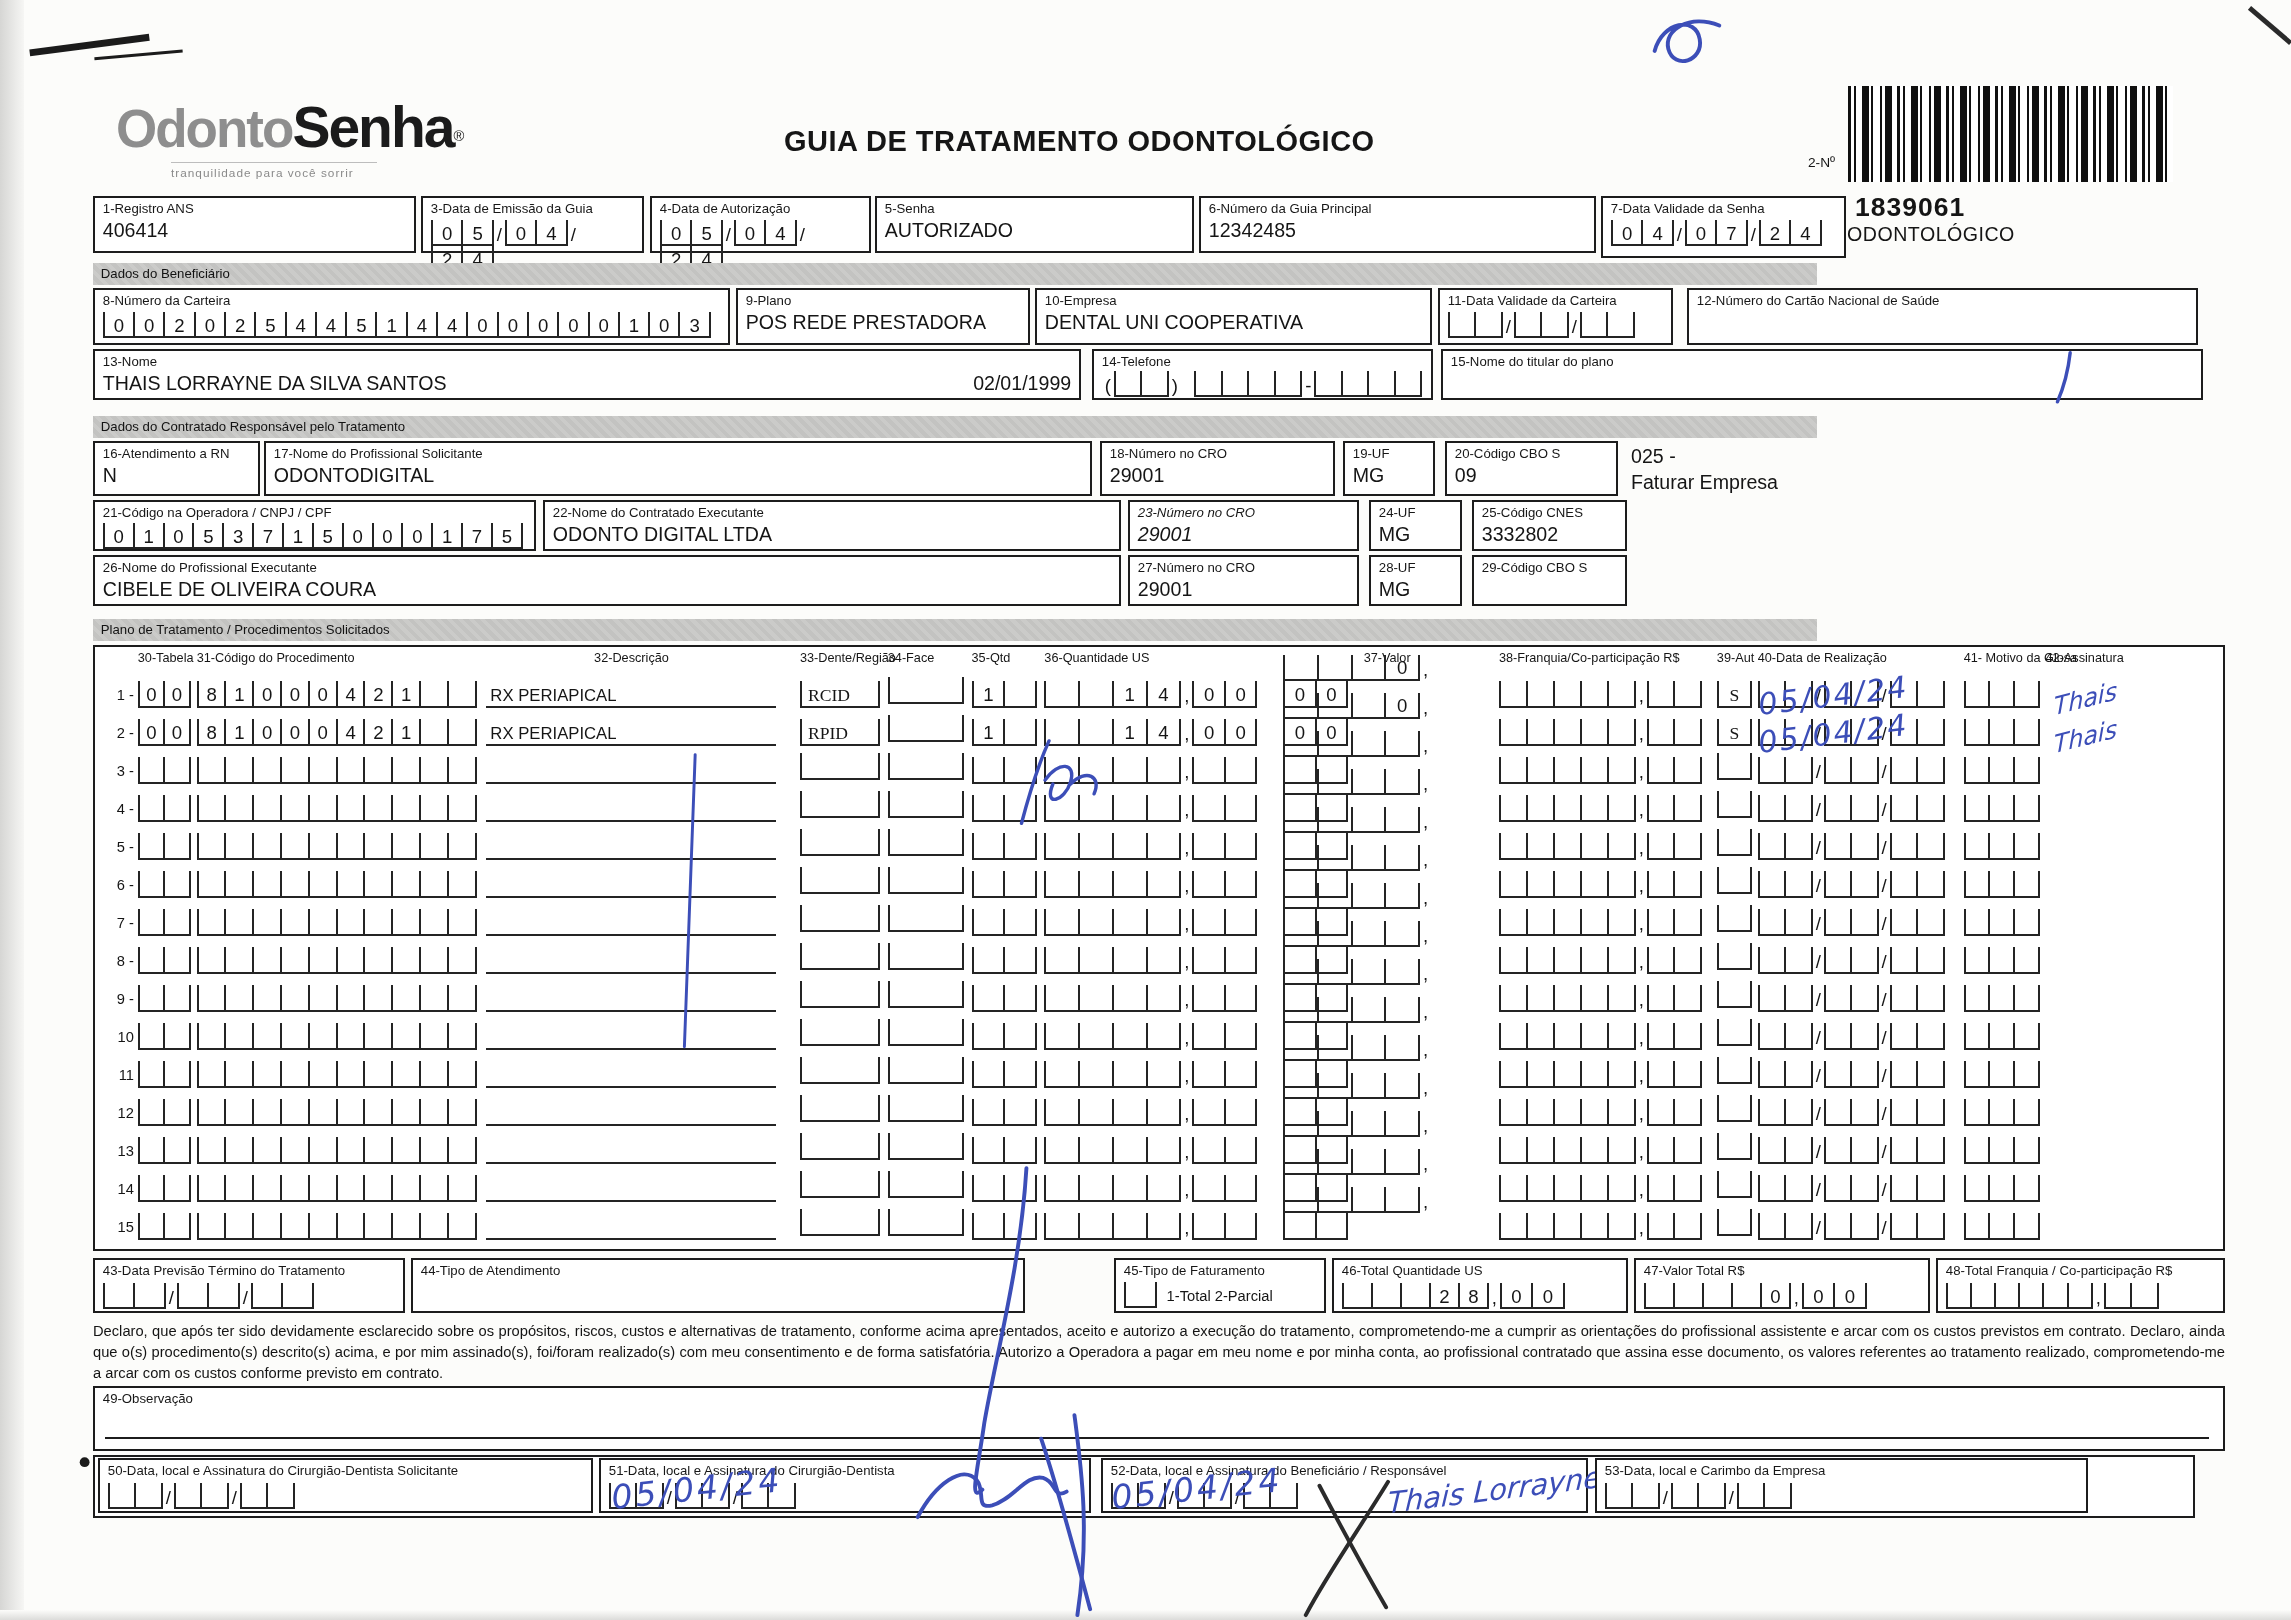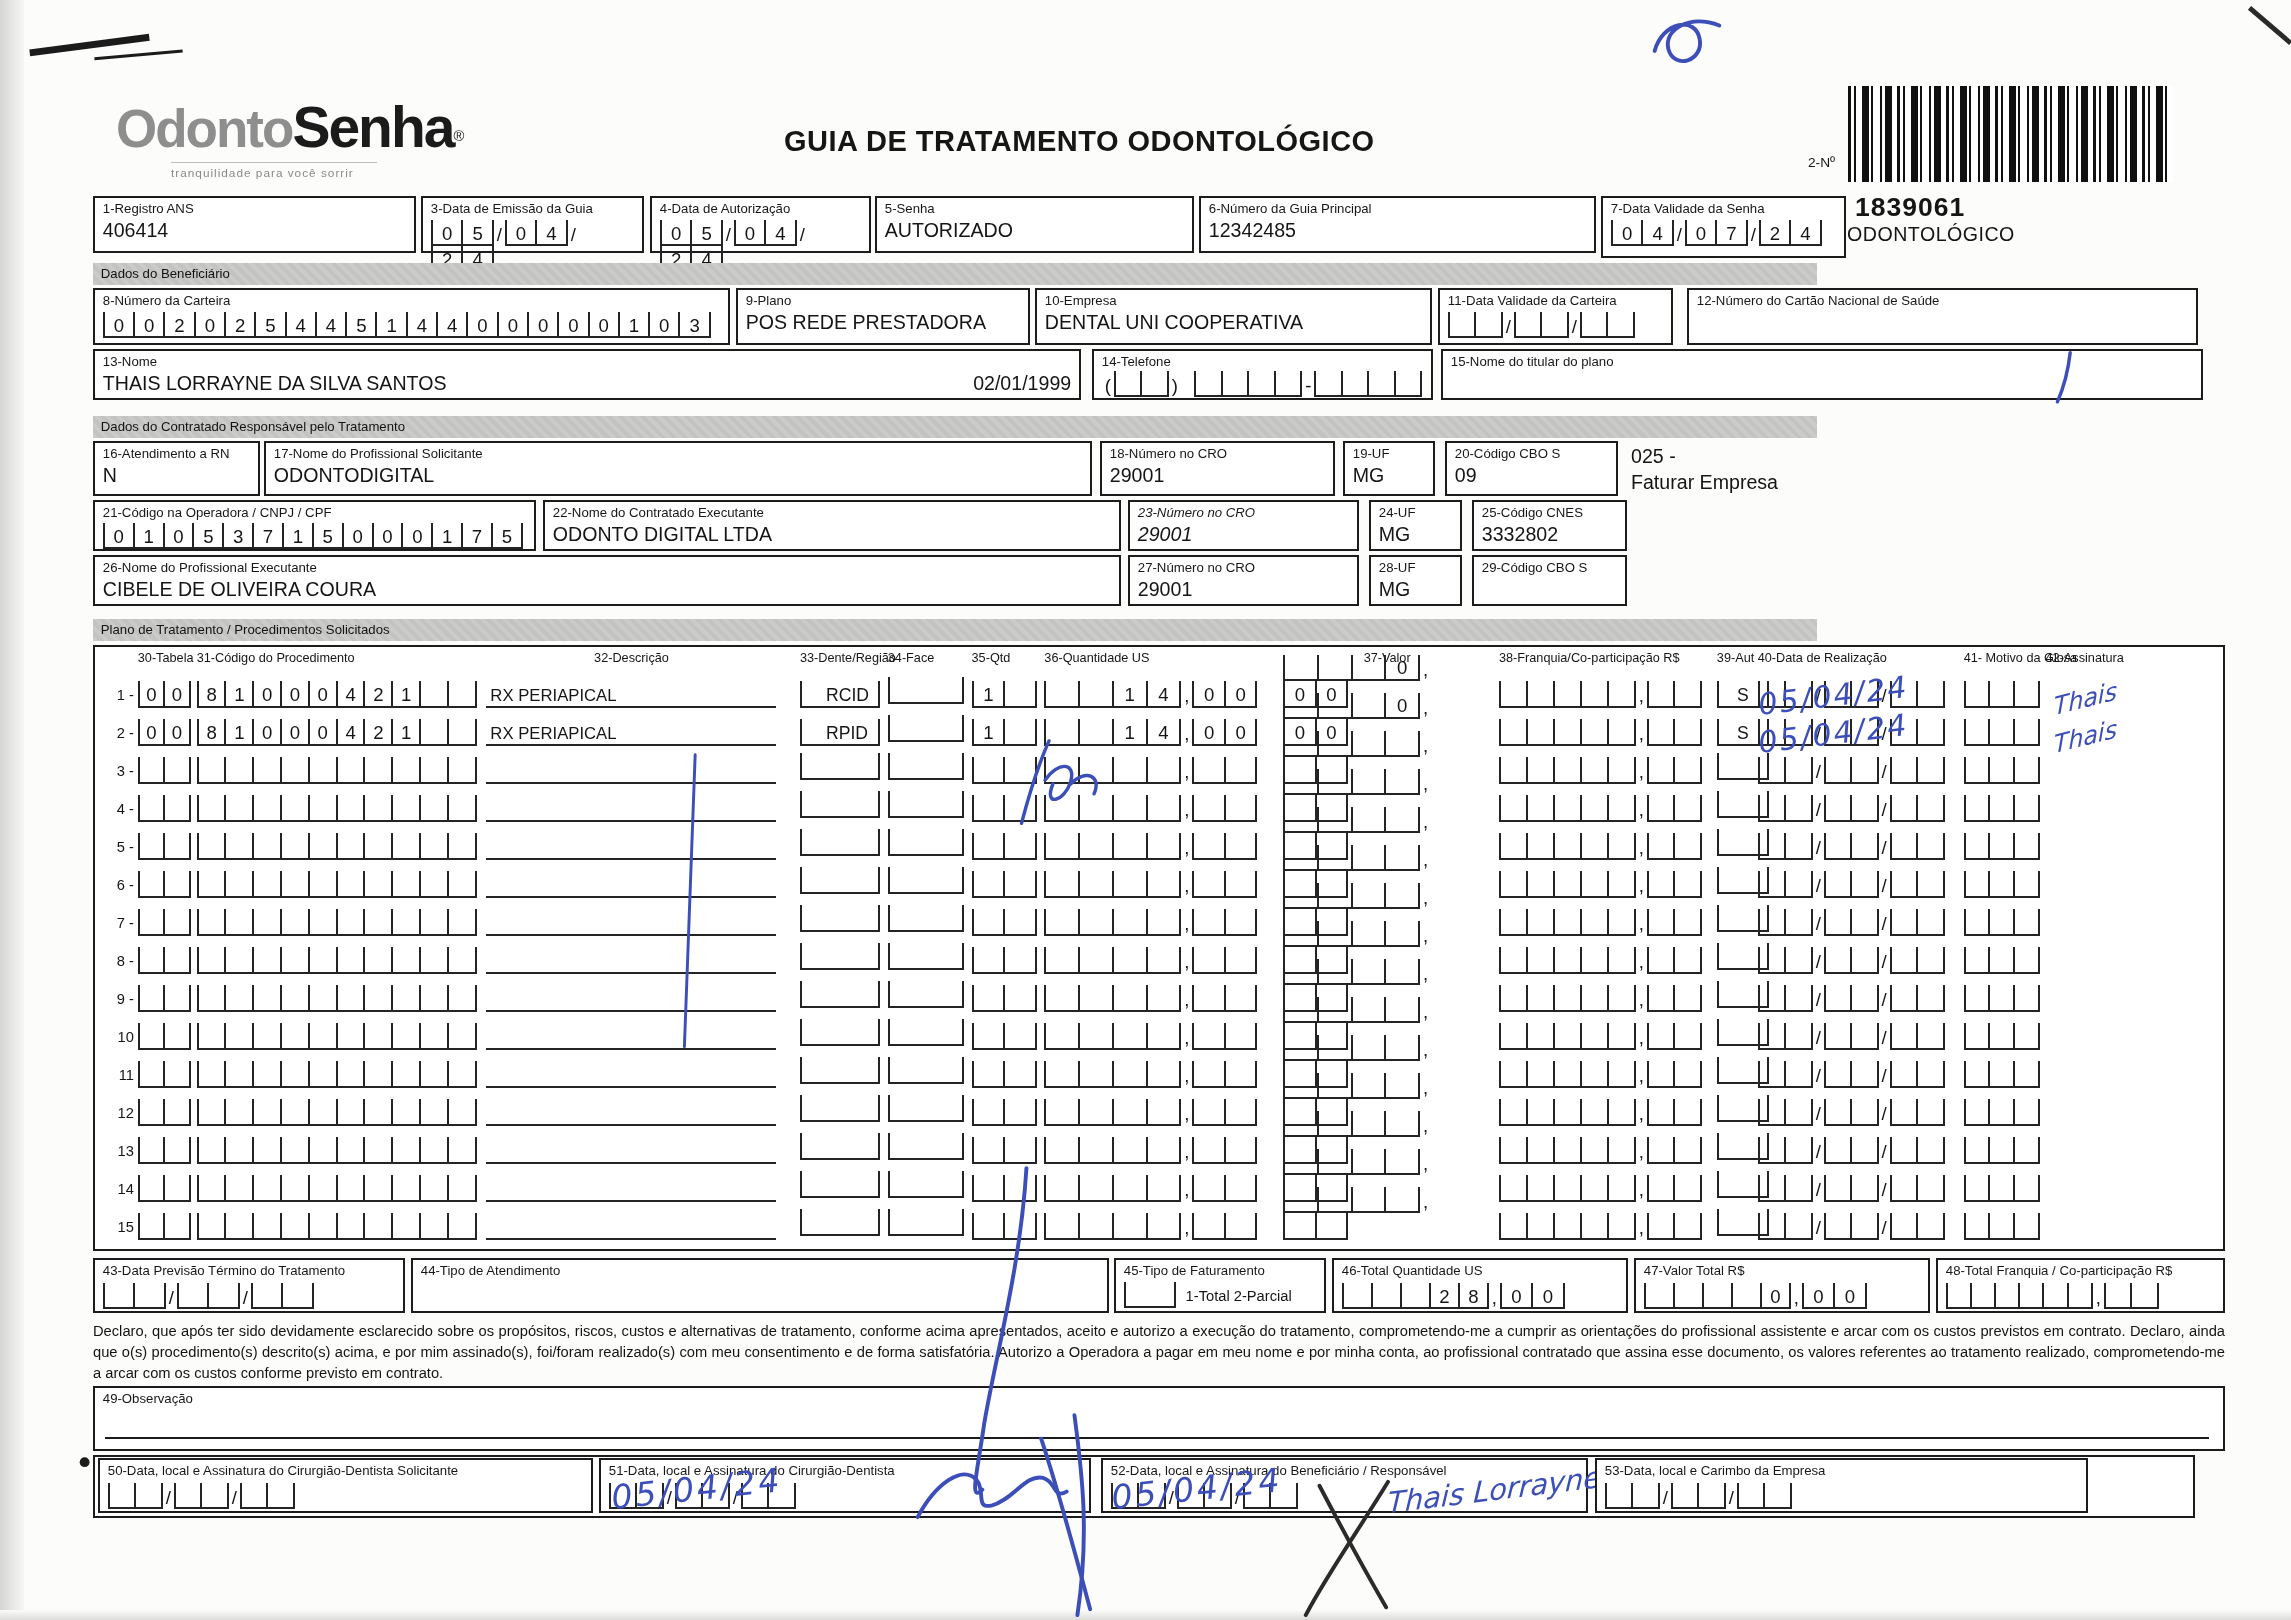--- a/index.html
+++ b/index.html
@@ -37,21 +37,21 @@
     font-size:13.2px; color:#131313; padding:2.9px 7.8px; }
 
   
   .comb { display:inline-flex; vertical-align:bottom; height:26.5px; }
   .cc { flex:1; border-left:2px solid #242424; border-bottom:2px solid #242424;
     display:flex; align-items:flex-end; justify-content:center;
     font-size:18.6px; line-height:20.6px; min-width:0; }
   .comb .cc:last-child { border-right:2px solid #242424; }
   .dsep { font-size:18.6px; align-self:flex-end; padding:0 2.9px; line-height:22.5px; }
   .ubox { border-left:2px solid #242424; border-right:2px solid #242424; border-bottom:2px solid #242424;
-    height:26.5px; display:inline-flex; align-items:flex-end; padding:0 24px; font-size:17.6px; line-height:20.6px; }
+    height:26.5px; display:inline-flex; align-items:flex-end; padding:0 6px; font-size:17.6px; line-height:20.6px;font-family:Liberation Serif, serif; }
 
   .w60 {width:63px;} .w110 {width:108px;} .w140 {width:137px;}
   .w150 {width:147px;} .w56 {width:55px;} .w66 {width:65px;}
   .carteira-comb { width:608px; }
   .cnpj-comb { width:420px; }
 
   .note-faturar { position:absolute; left:1631px; top:443px; font-size:19.6px; line-height:1.35; }
 
   
   .ptable { position:absolute; left:93px; top:645px; width:2132px; height:606px;
@@ -1498,21 +1498,21 @@
           <span class="cc">&nbsp;</span>
           <span class="cc">&nbsp;</span>
         </span><span class="dsep">/</span><span class="comb w60">
           <span class="cc">&nbsp;</span>
           <span class="cc">&nbsp;</span>
         </span><span class="dsep">/</span><span class="comb w60">
           <span class="cc">&nbsp;</span>
           <span class="cc">&nbsp;</span>
         </span></div>
   </div>
-  <div class="fbox" style="left:411px;top:1258px;width:698px;height:55px;">
+  <div class="fbox" style="left:411px;top:1258px;width:614px;height:55px;">
     <div class="flabel">44-Tipo de Atendimento</div>
   </div>
   <div class="fbox" style="left:1114px;top:1258px;width:212px;height:55px;">
     <div class="flabel">45-Tipo de Faturamento</div>
     <div class="chkrow">
       <span class="ubox" style="width:33px;"></span>
       <span class="opts">1-Total  2-Parcial</span>
     </div>
   </div>
   <div class="fbox" style="left:1332px;top:1258px;width:296px;height:55px;">

